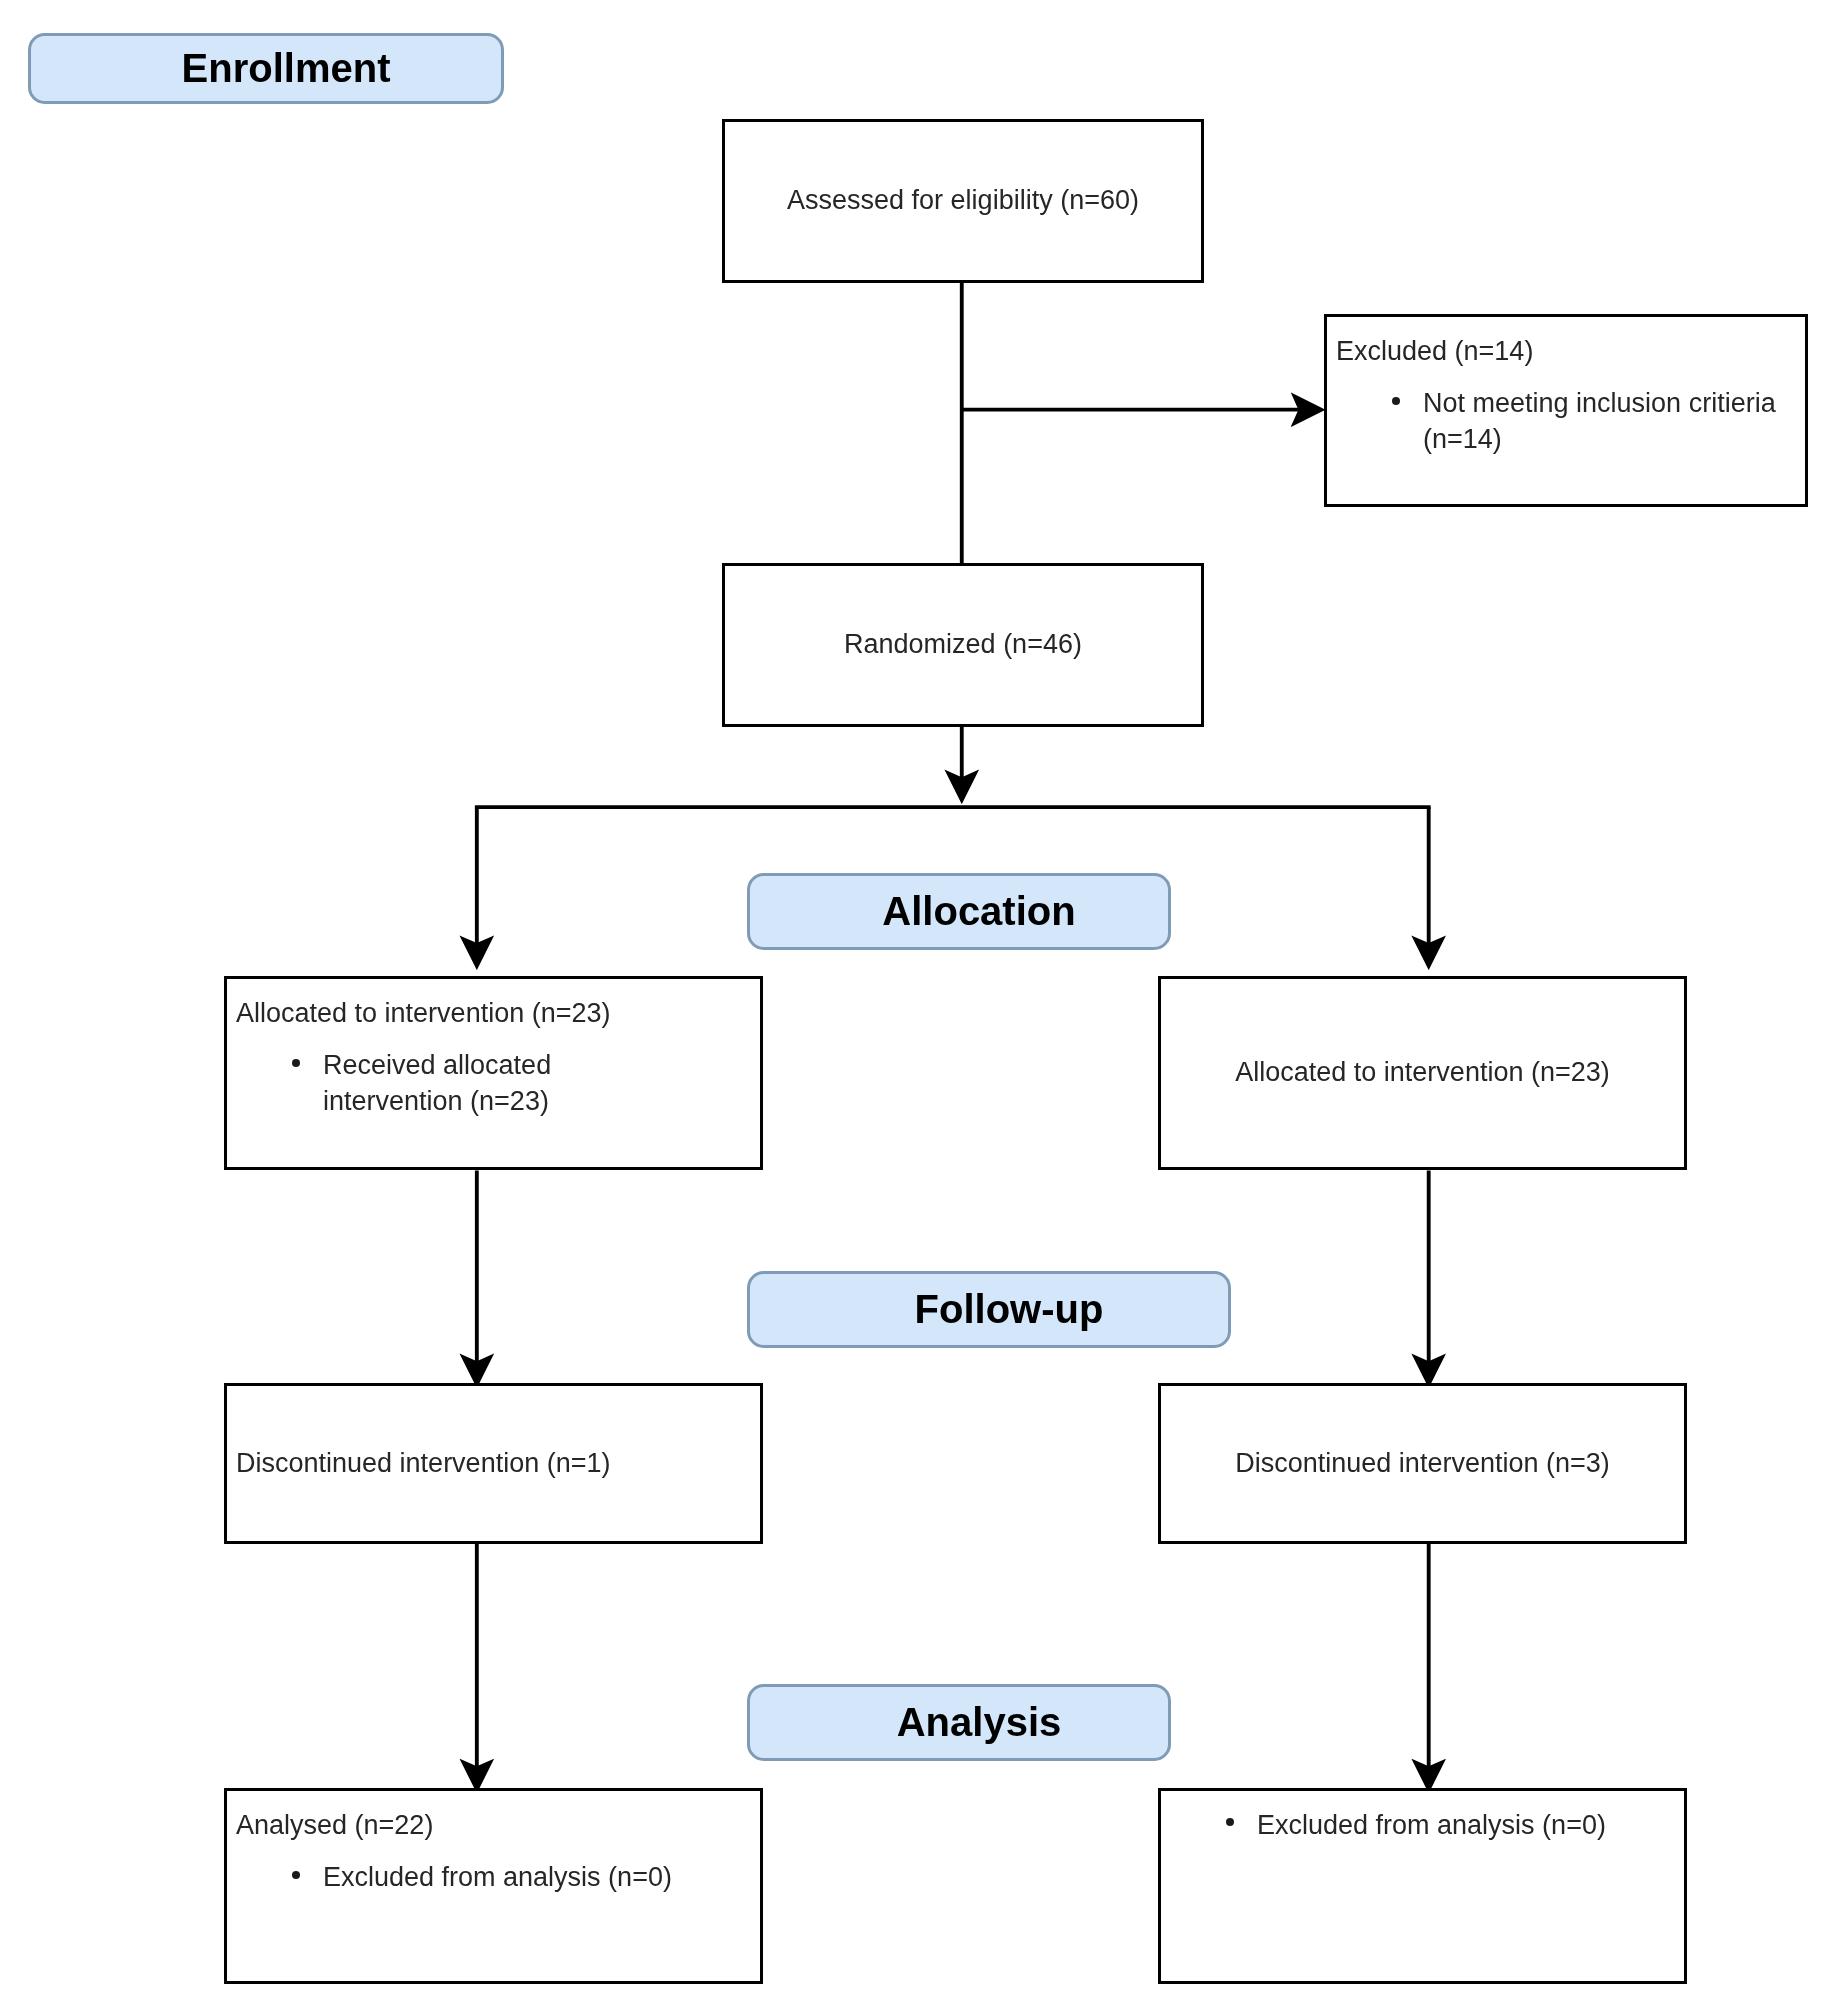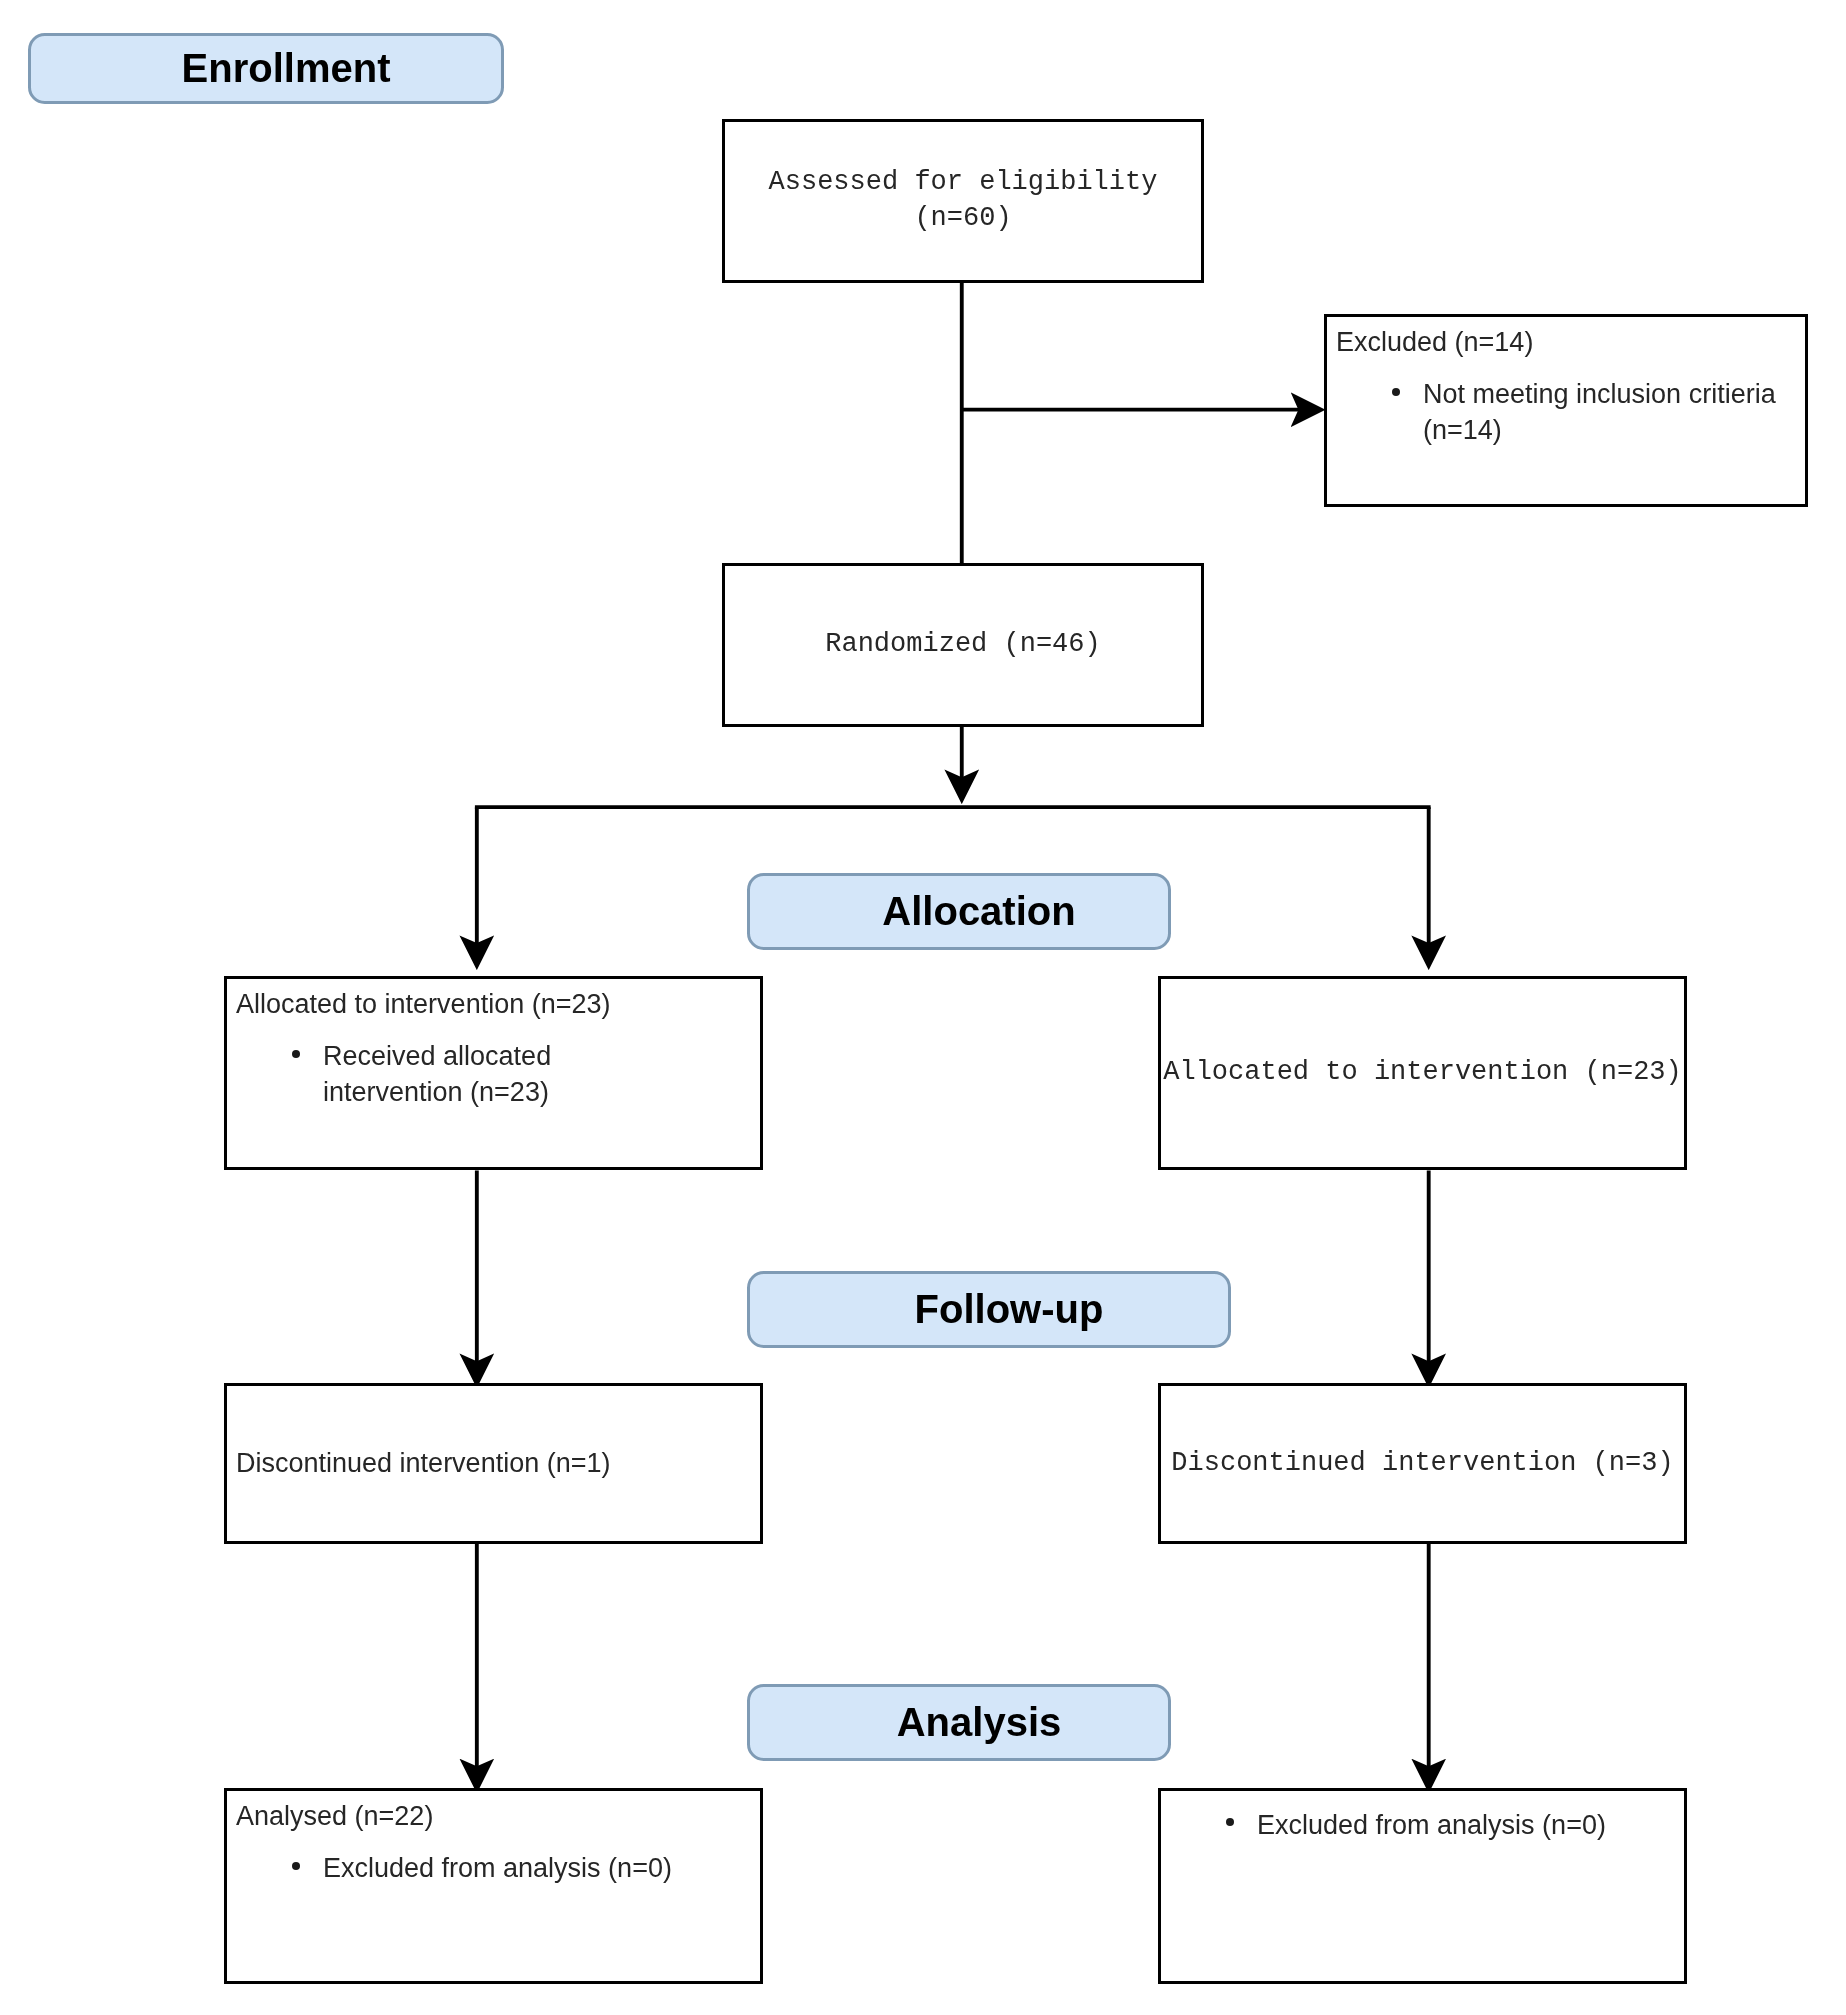--- a/index.html
+++ b/index.html
@@ -12,23 +12,23 @@
   svg.links{position:absolute;left:0;top:0;width:1847px;height:2015px;}
 
   
   .node{position:absolute;box-sizing:border-box;border:3.9px solid #000;
         background:#fff;z-index:2;}
   .node .body{position:absolute;inset:0;display:flex;flex-direction:column;
               justify-content:center;}
   .node.topalign .body{justify-content:flex-start;}
 
   .ntext{font-size:27px;line-height:1.32;color:#262626;}
-  .ntext.center{text-align:center;padding:0 0;font-family:Liberation Mono, monospace;}
+  .ntext.center{text-align:center;padding:0 0;}
   .ntext.left{text-align:left;padding:0 0 0 9px;}
-  .ntext.head{padding-top:8px;}
+  .ntext.head{padding-top:17px;}
 
   ul.blist{margin:16.7px 0 0 0;padding:0 8px 0 96px;list-style:none;}
   ul.blist li{position:relative;font-size:27px;line-height:1.32;color:#262626;
               padding-left:0;max-width:360px;}
   ul.blist li .bul{position:absolute;left:-31px;top:10.3px;width:8.4px;height:8.4px;
               border-radius:50%;background:#1a1a1a;}
 
   
   .badge{position:absolute;box-sizing:border-box;
          background:#d4e6f9;border:3.2px solid #7f9bb5;border-radius:16.7px;

